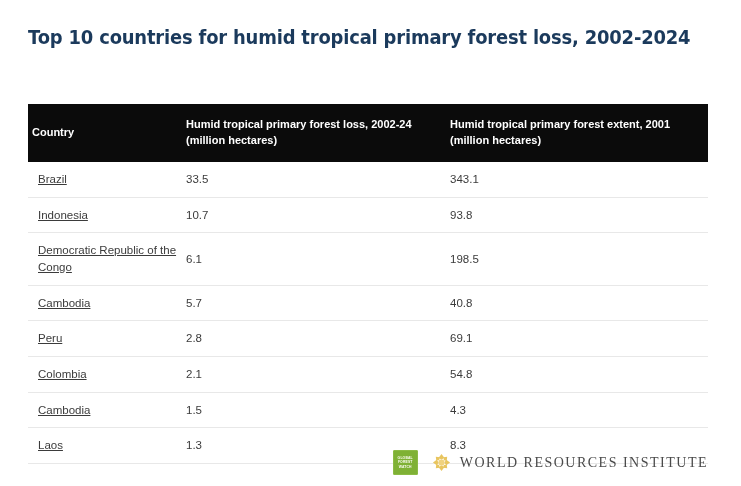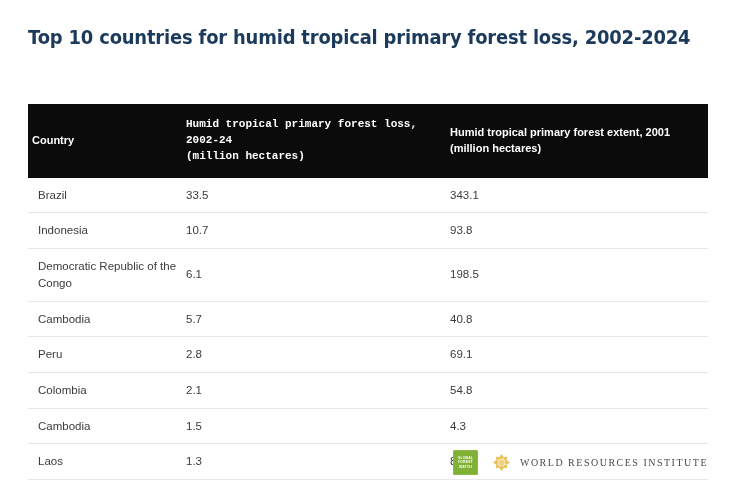--- a/index.html
+++ b/index.html
@@ -51,33 +51,33 @@
     background: #0b0b0b;
     color: #ffffff;
     text-align: left;
     vertical-align: middle;
     font-size: 11px;
     font-weight: bold;
     line-height: 1.45;
     padding: 13px 8px 13px 0;
   }
   thead th.th-country { padding-left: 4px; }
-  thead th.th-loss    { padding-right: 14px; font-family: Liberation Mono, monospace; }
+  thead th.th-loss    { padding-right: 14px; }
   thead th.th-extent  { padding-right: 4px; }
 
   tbody td {
     font-size: 11.5px;
     color: #3b3b3b;
     line-height: 1.45;
     padding: 9px 8px 9px 0;
     vertical-align: middle;
     border-bottom: 1px solid #e8e8e8;
     background: #ffffff;
   }
-  tbody td.td-country { padding-left: 10px; }
+  tbody td.td-country { padding-left: 10px; text-decoration: underline; }
   tbody tr:first-child td { border-top: none; }
   tbody tr:last-child td { border-bottom: 1px solid #e8e8e8; }
 
   
   .footer {
     position: absolute;
     left: 0;
     top: 450px;
     width: 741px;
     height: 36px;
@@ -118,21 +118,21 @@
     align-items: center;
     gap: 9px;
   }
   .wri-mark {
     width: 19px;
     height: 19px;
     display: block;
   }
   .wri-text {
     font-family: "Liberation Serif", "DejaVu Serif", serif;
-    font-size: 10px;
+    font-size: 14px;
     letter-spacing: 1.5px;
     color: #4a4a4a;
     white-space: nowrap;
   }
 </style>
 </head>
 <body>
 
 <div class="page-title">Top 10 countries for humid tropical primary forest loss, 2002-2024</div>
 

